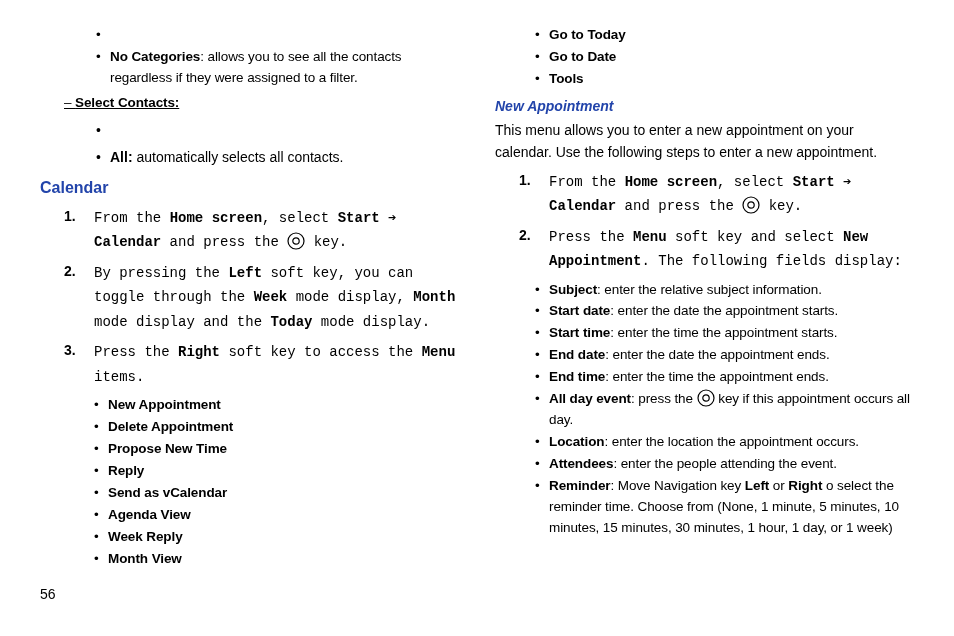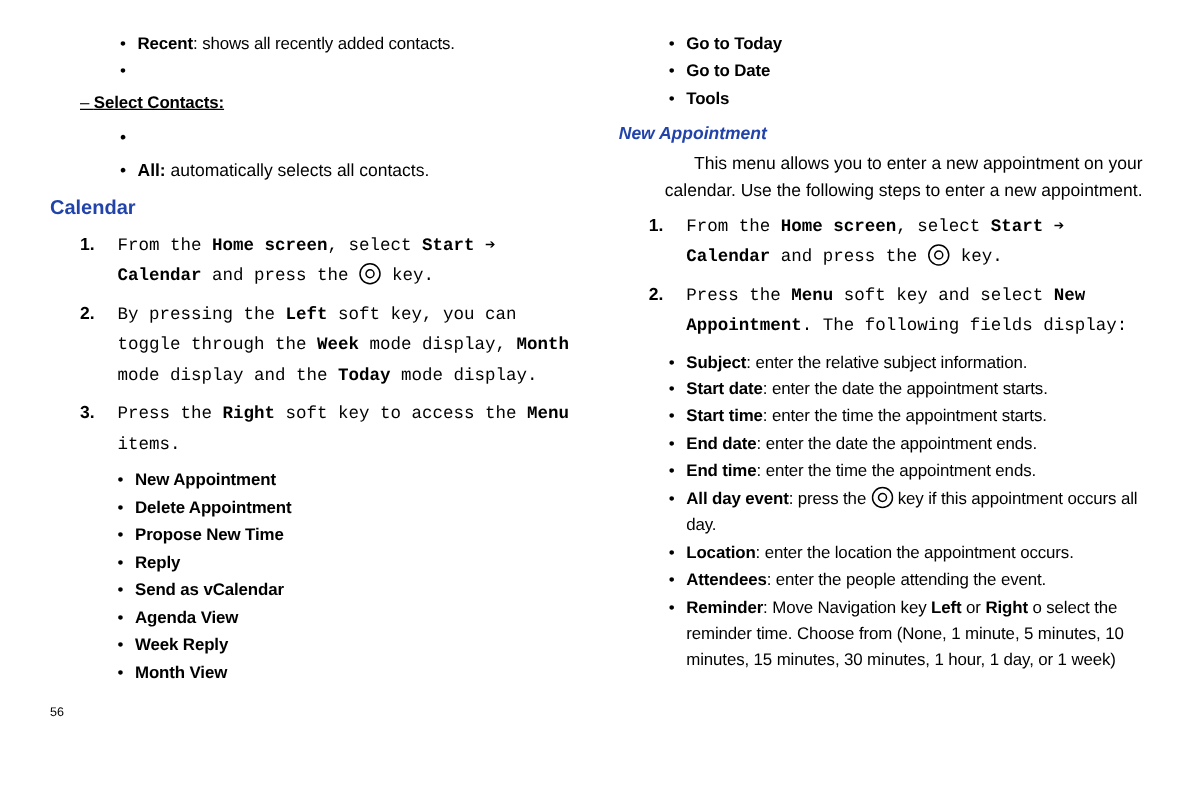--- a/index.html
+++ b/index.html
@@ -67,38 +67,38 @@
   .ol-block { padding-left: 24px; }
   .condensed { font-stretch: condensed; letter-spacing: -0.1px; font-size:13.5px; line-height:1.55;}
   .circle-key {
     display: inline-block;
     width: 18px;
     height: 18px;
     vertical-align: -4px;
   }
   .circle-key svg { width: 18px; height: 18px; }
   .pagenum {
-    font-size: 10px;
+    font-size: 14px;
     margin-top: 14px;
   }
   b { font-weight: bold; }
 </style>
 </head>
 <body>
 
 <div class="cols">
 
   <div class="col">
 
     <div class="bullet-row indent-a condensed">
       <div class="bull">•</div>
-      <div class="bcontent"><b>Recent</b><span>: shows all recently added contacts.</span></div>
     </div>
     <div class="bullet-row indent-a condensed">
       <div class="bull">•</div>
+      <div class="bcontent"><b>No Categories</b><span>: allows you to see all the contacts regardless if they were assigned to a filter.</span></div>
     </div>
 
     <div class="indent-b condensed" style="margin-top:4px;">
       <span>– </span><b>Select Contacts:</b>
     </div>
 
     <div class="bullet-row indent-a" style="margin-top:6px;">
       <div class="bull">•</div>
     </div>
     <div class="bullet-row indent-a" style="margin-top:6px;">
@@ -182,21 +182,21 @@
           <div class="bcontent"><b>Go to Date</b></div>
         </div>
       <div class="bullet-row condensed">
           <div class="bull">•</div>
           <div class="bcontent"><b>Tools</b></div>
         </div>
     </div>
 
     <div class="h-sub">New Appointment</div>
 
-    <div style="line-height:1.6; margin:2px 0 4px 0;text-align:right;">This menu allows you to enter a new appointment on your calendar. Use the following steps to enter a new appointment.</div>
+    <div style="line-height:1.6; margin:2px 0 4px 0;">This menu allows you to enter a new appointment on your calendar. Use the following steps to enter a new appointment.</div>
 
     <div class="ol-block">
       <div class="ol-row">
         <div class="num">1.</div>
         <div class="ocontent">
           <span>From the </span><b>Home screen</b><span>, select </span><b>Start ➔ Calendar</b><span> and press the </span><span class="circle-key"><svg viewBox="0 0 18 18">
                 <circle cx="9" cy="9" r="8" fill="none" stroke="#000" stroke-width="1.2"></circle>
                 <circle cx="9" cy="9" r="3.2" fill="none" stroke="#000" stroke-width="1.2"></circle>
               </svg></span><span> key.</span>
         </div>

